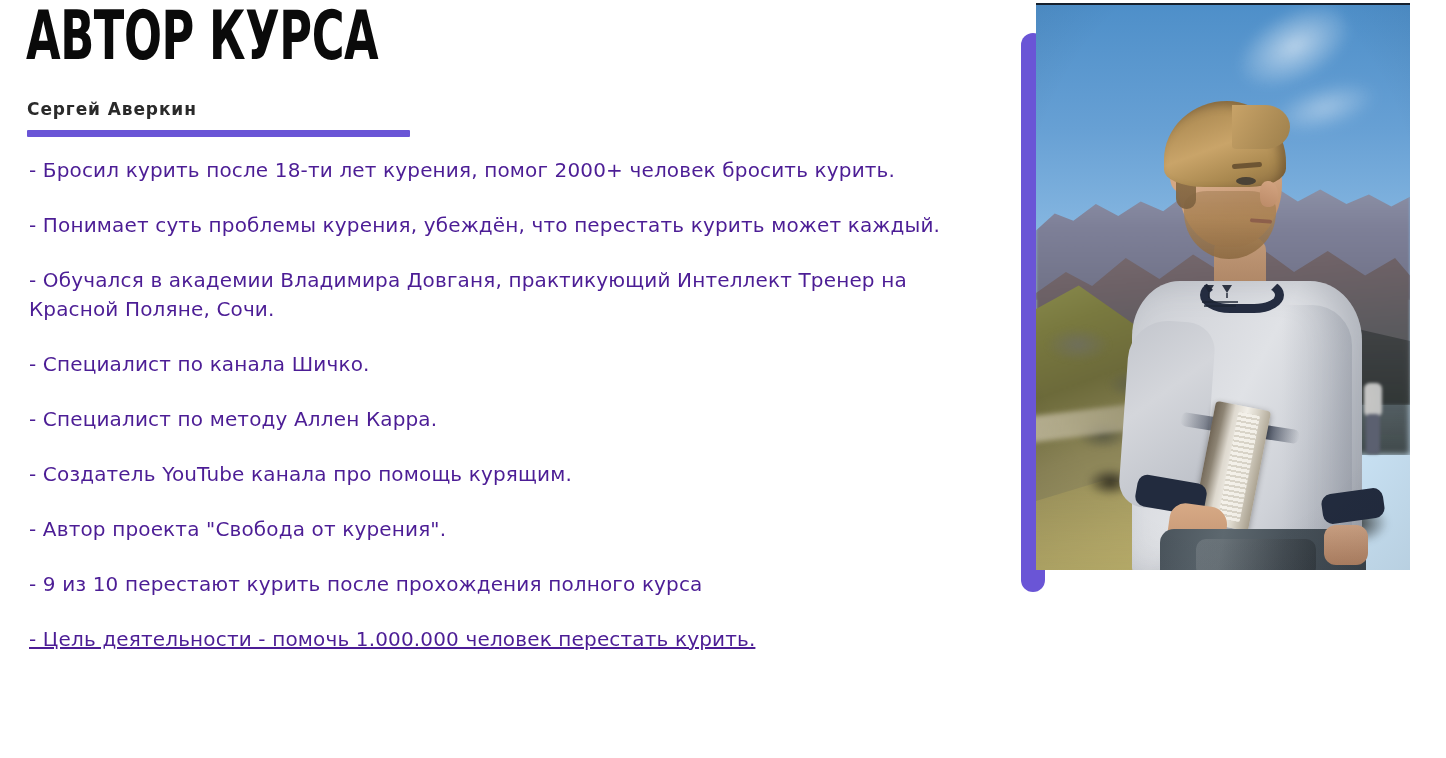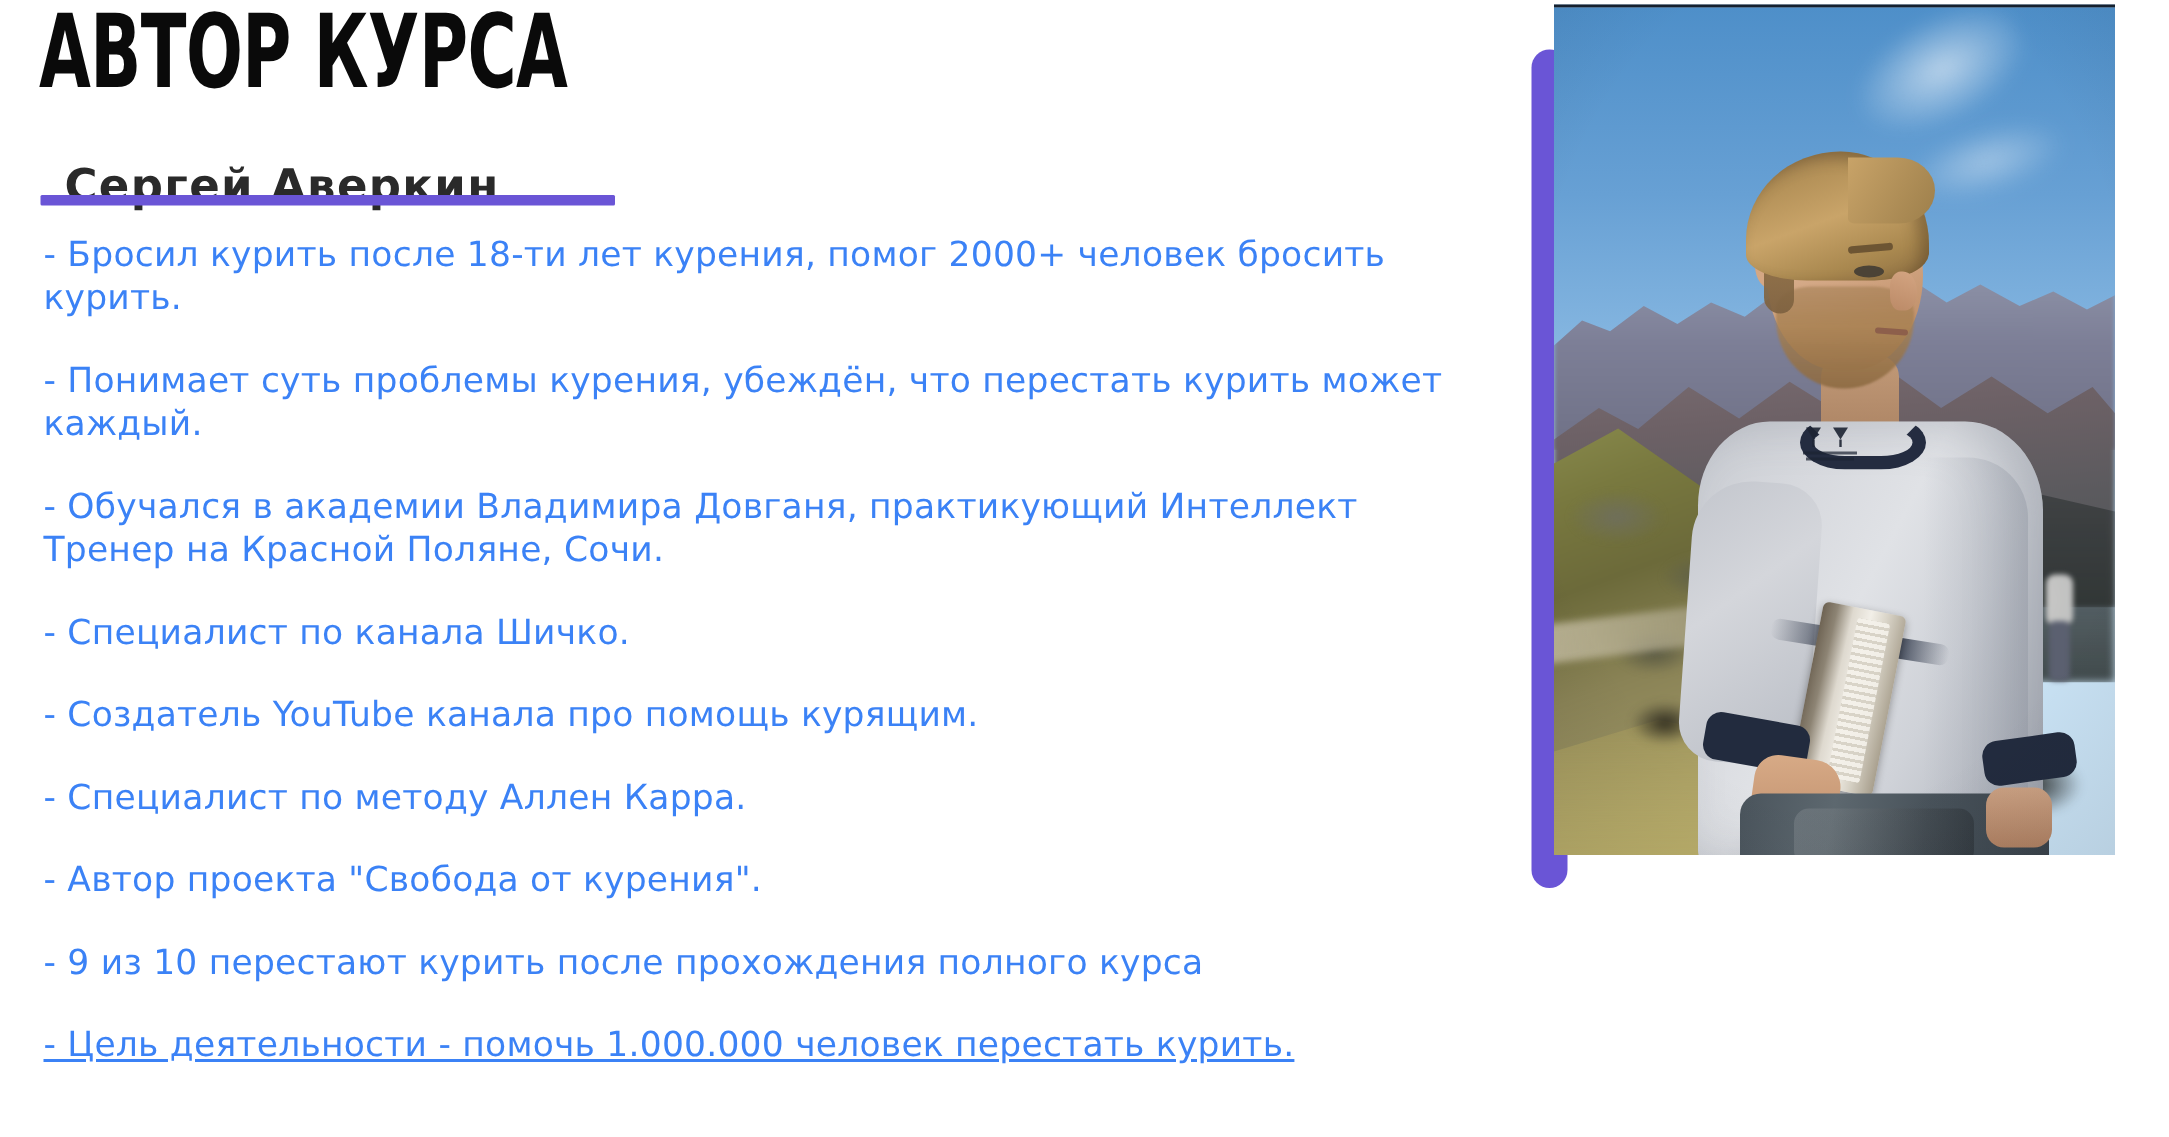--- a/index.html
+++ b/index.html
@@ -41,24 +41,24 @@
     color: #0a0a0a;
     transform: scaleX(0.73);
     transform-origin: left top;
     white-space: nowrap;
   }
 
   .author-name {
     position: absolute;
     left: 27px;
     top: 92px;
-    margin: 16px;
+    margin: 0;
     font-family: "DejaVu Sans", "Liberation Sans", sans-serif;
     font-weight: 700;
-    font-size: 30px;
+    font-size: 17px;
     line-height: 34px;
     letter-spacing: 0.9px;
     color: #2a2a2a;
     white-space: nowrap;
   }
 
   .name-underline {
     position: absolute;
     left: 27px;
     top: 130px;
@@ -72,23 +72,23 @@
     position: absolute;
     left: 29px;
     top: 156px;
     width: 950px;
     margin: 0;
     padding: 0;
     list-style: none;
   }
 
   .bio-item {
-    font-size: 23px;
+    font-size: 20px;
     line-height: 29px;
-    color: #3b82f6;
+    color: #4c1d95;
     margin: 0 0 26px 0;
     letter-spacing: 0.15px;
     font-weight: 400;
   }
   .bio-item:last-child { margin-bottom: 0; text-decoration: underline; }
 
   
   .photo-block {
     position: absolute;
     left: 1021px;
@@ -563,22 +563,22 @@
 
   <h2 class="author-name">Сергей Аверкин</h2>
 
   <div class="name-underline"></div>
 
   <ul class="bio-list">
     <li class="bio-item">- Бросил курить после 18-ти лет курения, помог 2000+ человек бросить курить.</li>
     <li class="bio-item">- Понимает суть проблемы курения, убеждён, что перестать курить может каждый.</li>
     <li class="bio-item">- Обучался в академии Владимира Довганя, практикующий Интеллект Тренер на Красной Поляне, Сочи.</li>
     <li class="bio-item">- Специалист по канала Шичко.</li>
+    <li class="bio-item">- Специалист по методу Аллен Карра.</li>
     <li class="bio-item">- Создатель YouTube канала про помощь курящим.</li>
-    <li class="bio-item">- Специалист по методу Аллен Карра.</li>
     <li class="bio-item">- Автор проекта "Свобода от курения".</li>
     <li class="bio-item">- 9 из 10 перестают курить после прохождения полного курса</li>
     <li class="bio-item">- Цель деятельности - помочь 1.000.000 человек перестать курить.</li>
   </ul>
 </div>
 
 <div class="photo-block">
 
   <div class="accent-bar"></div>
 

